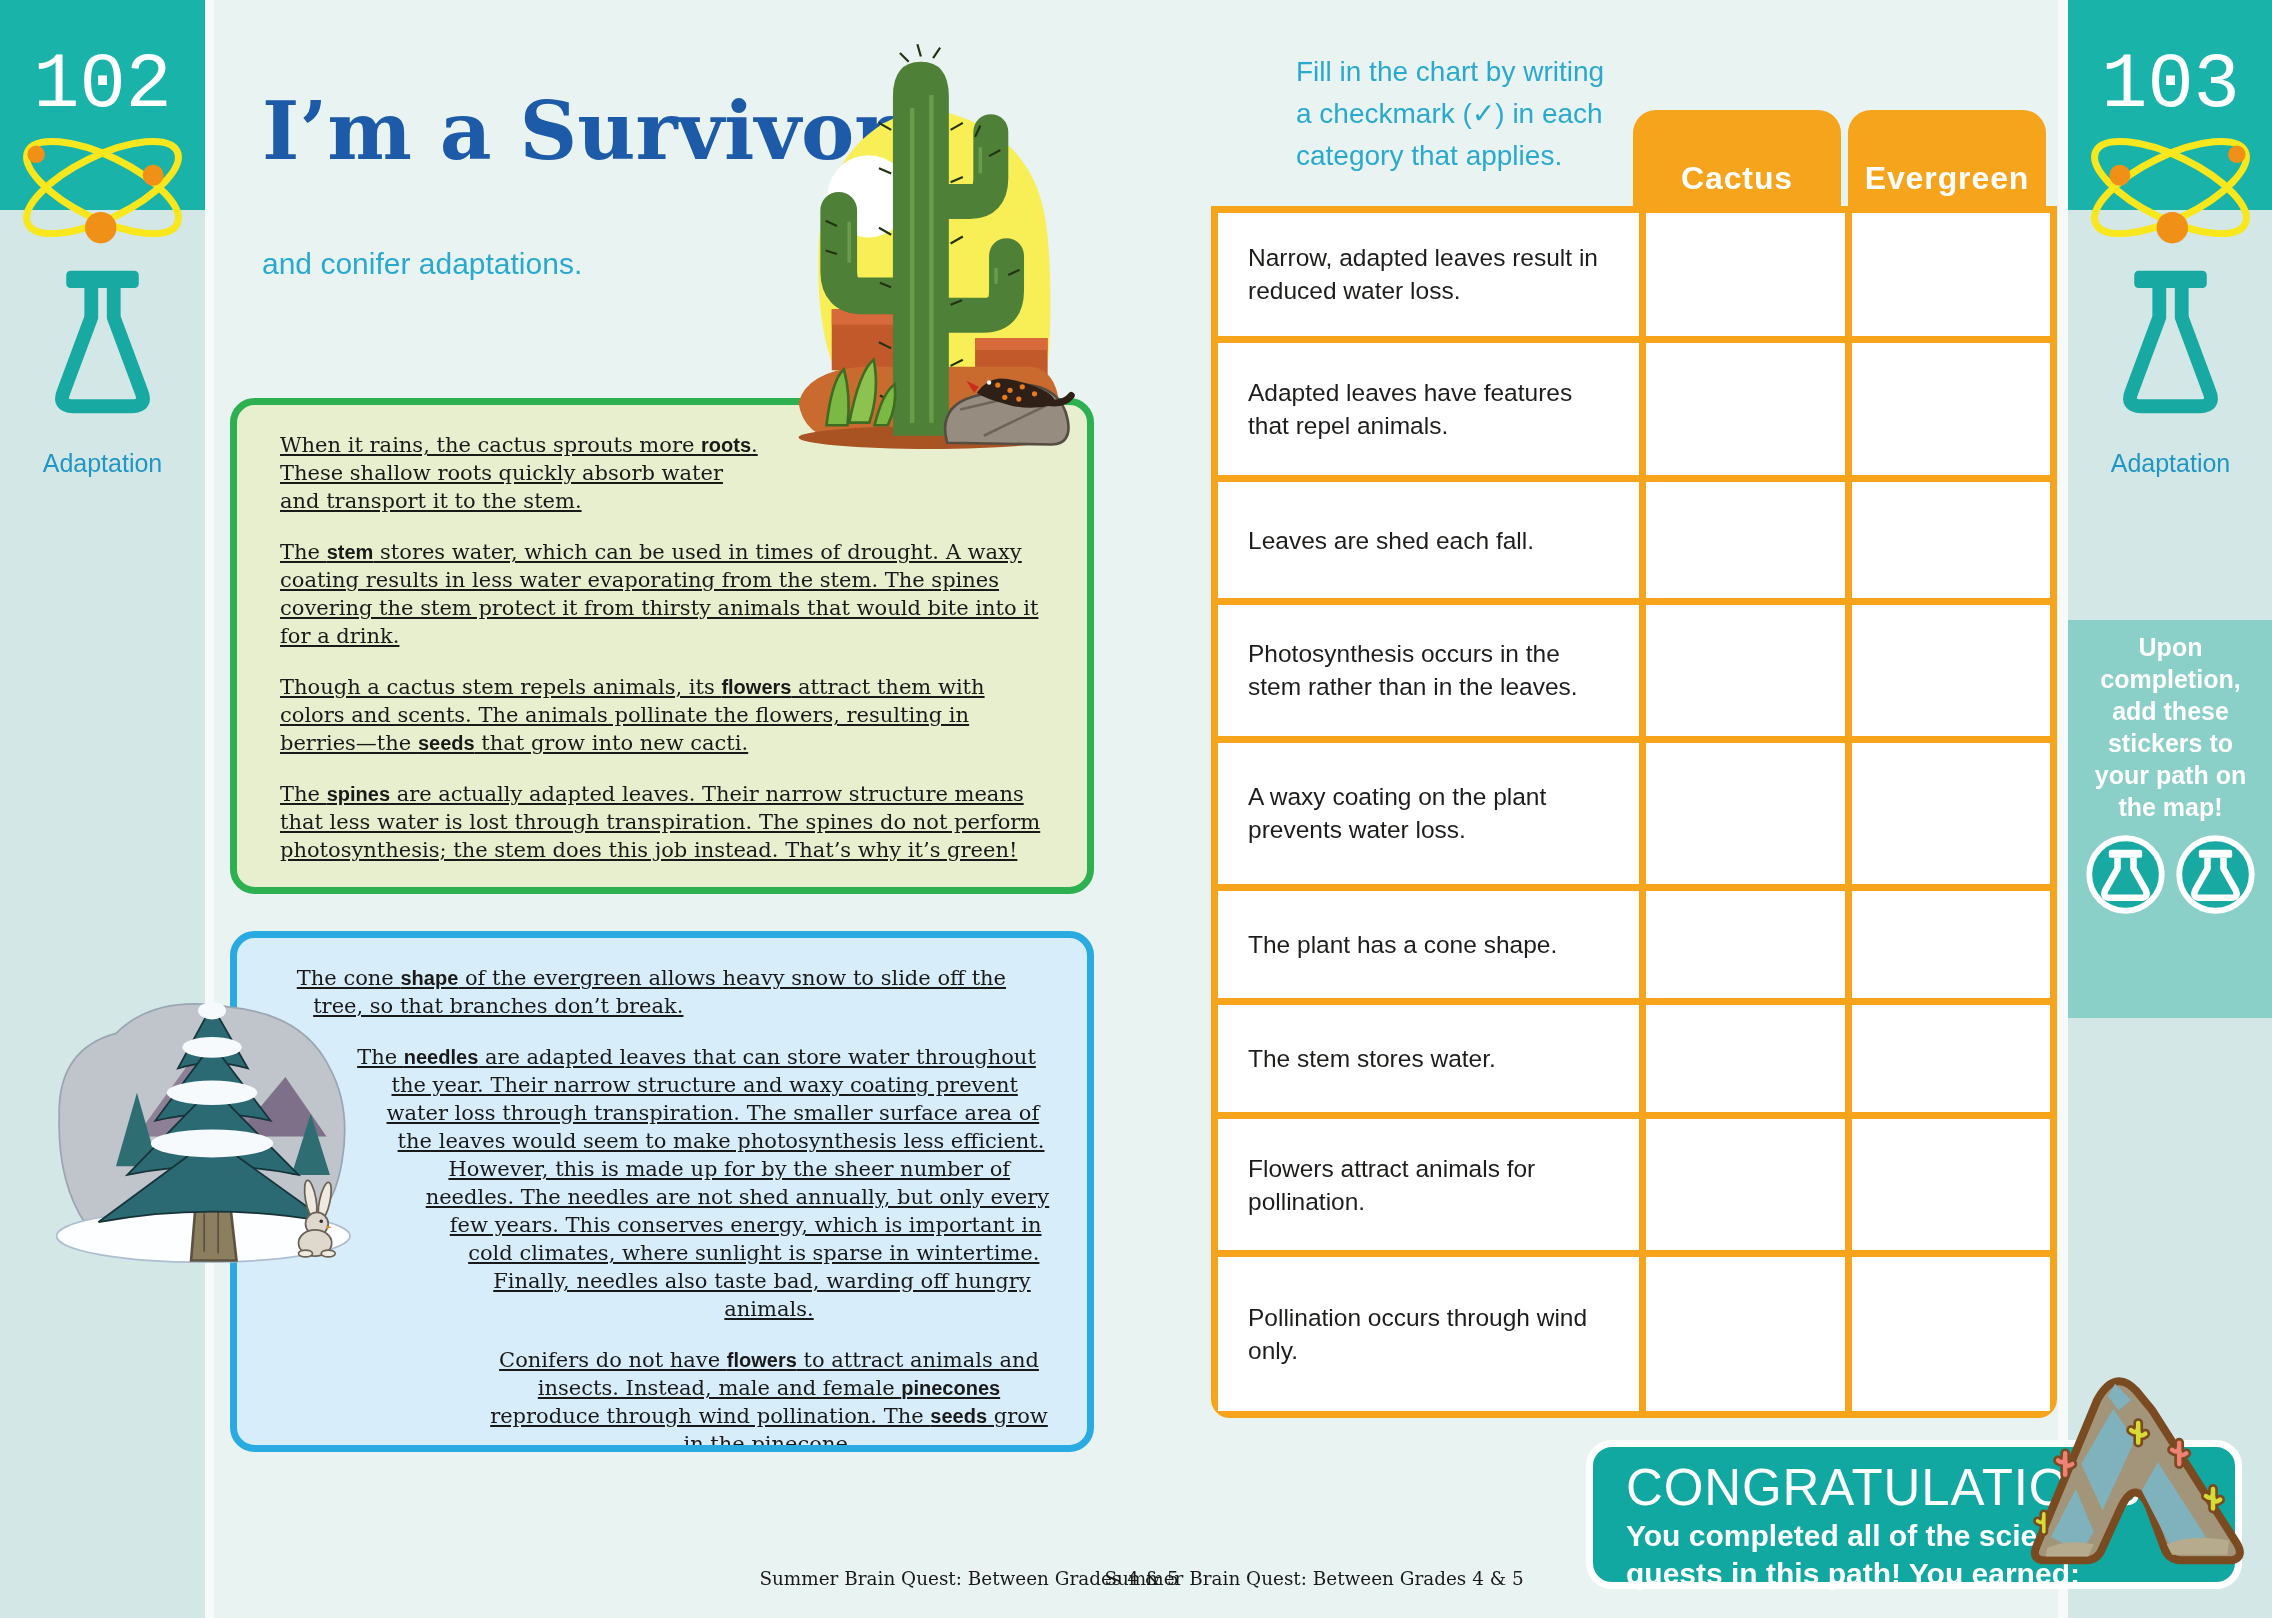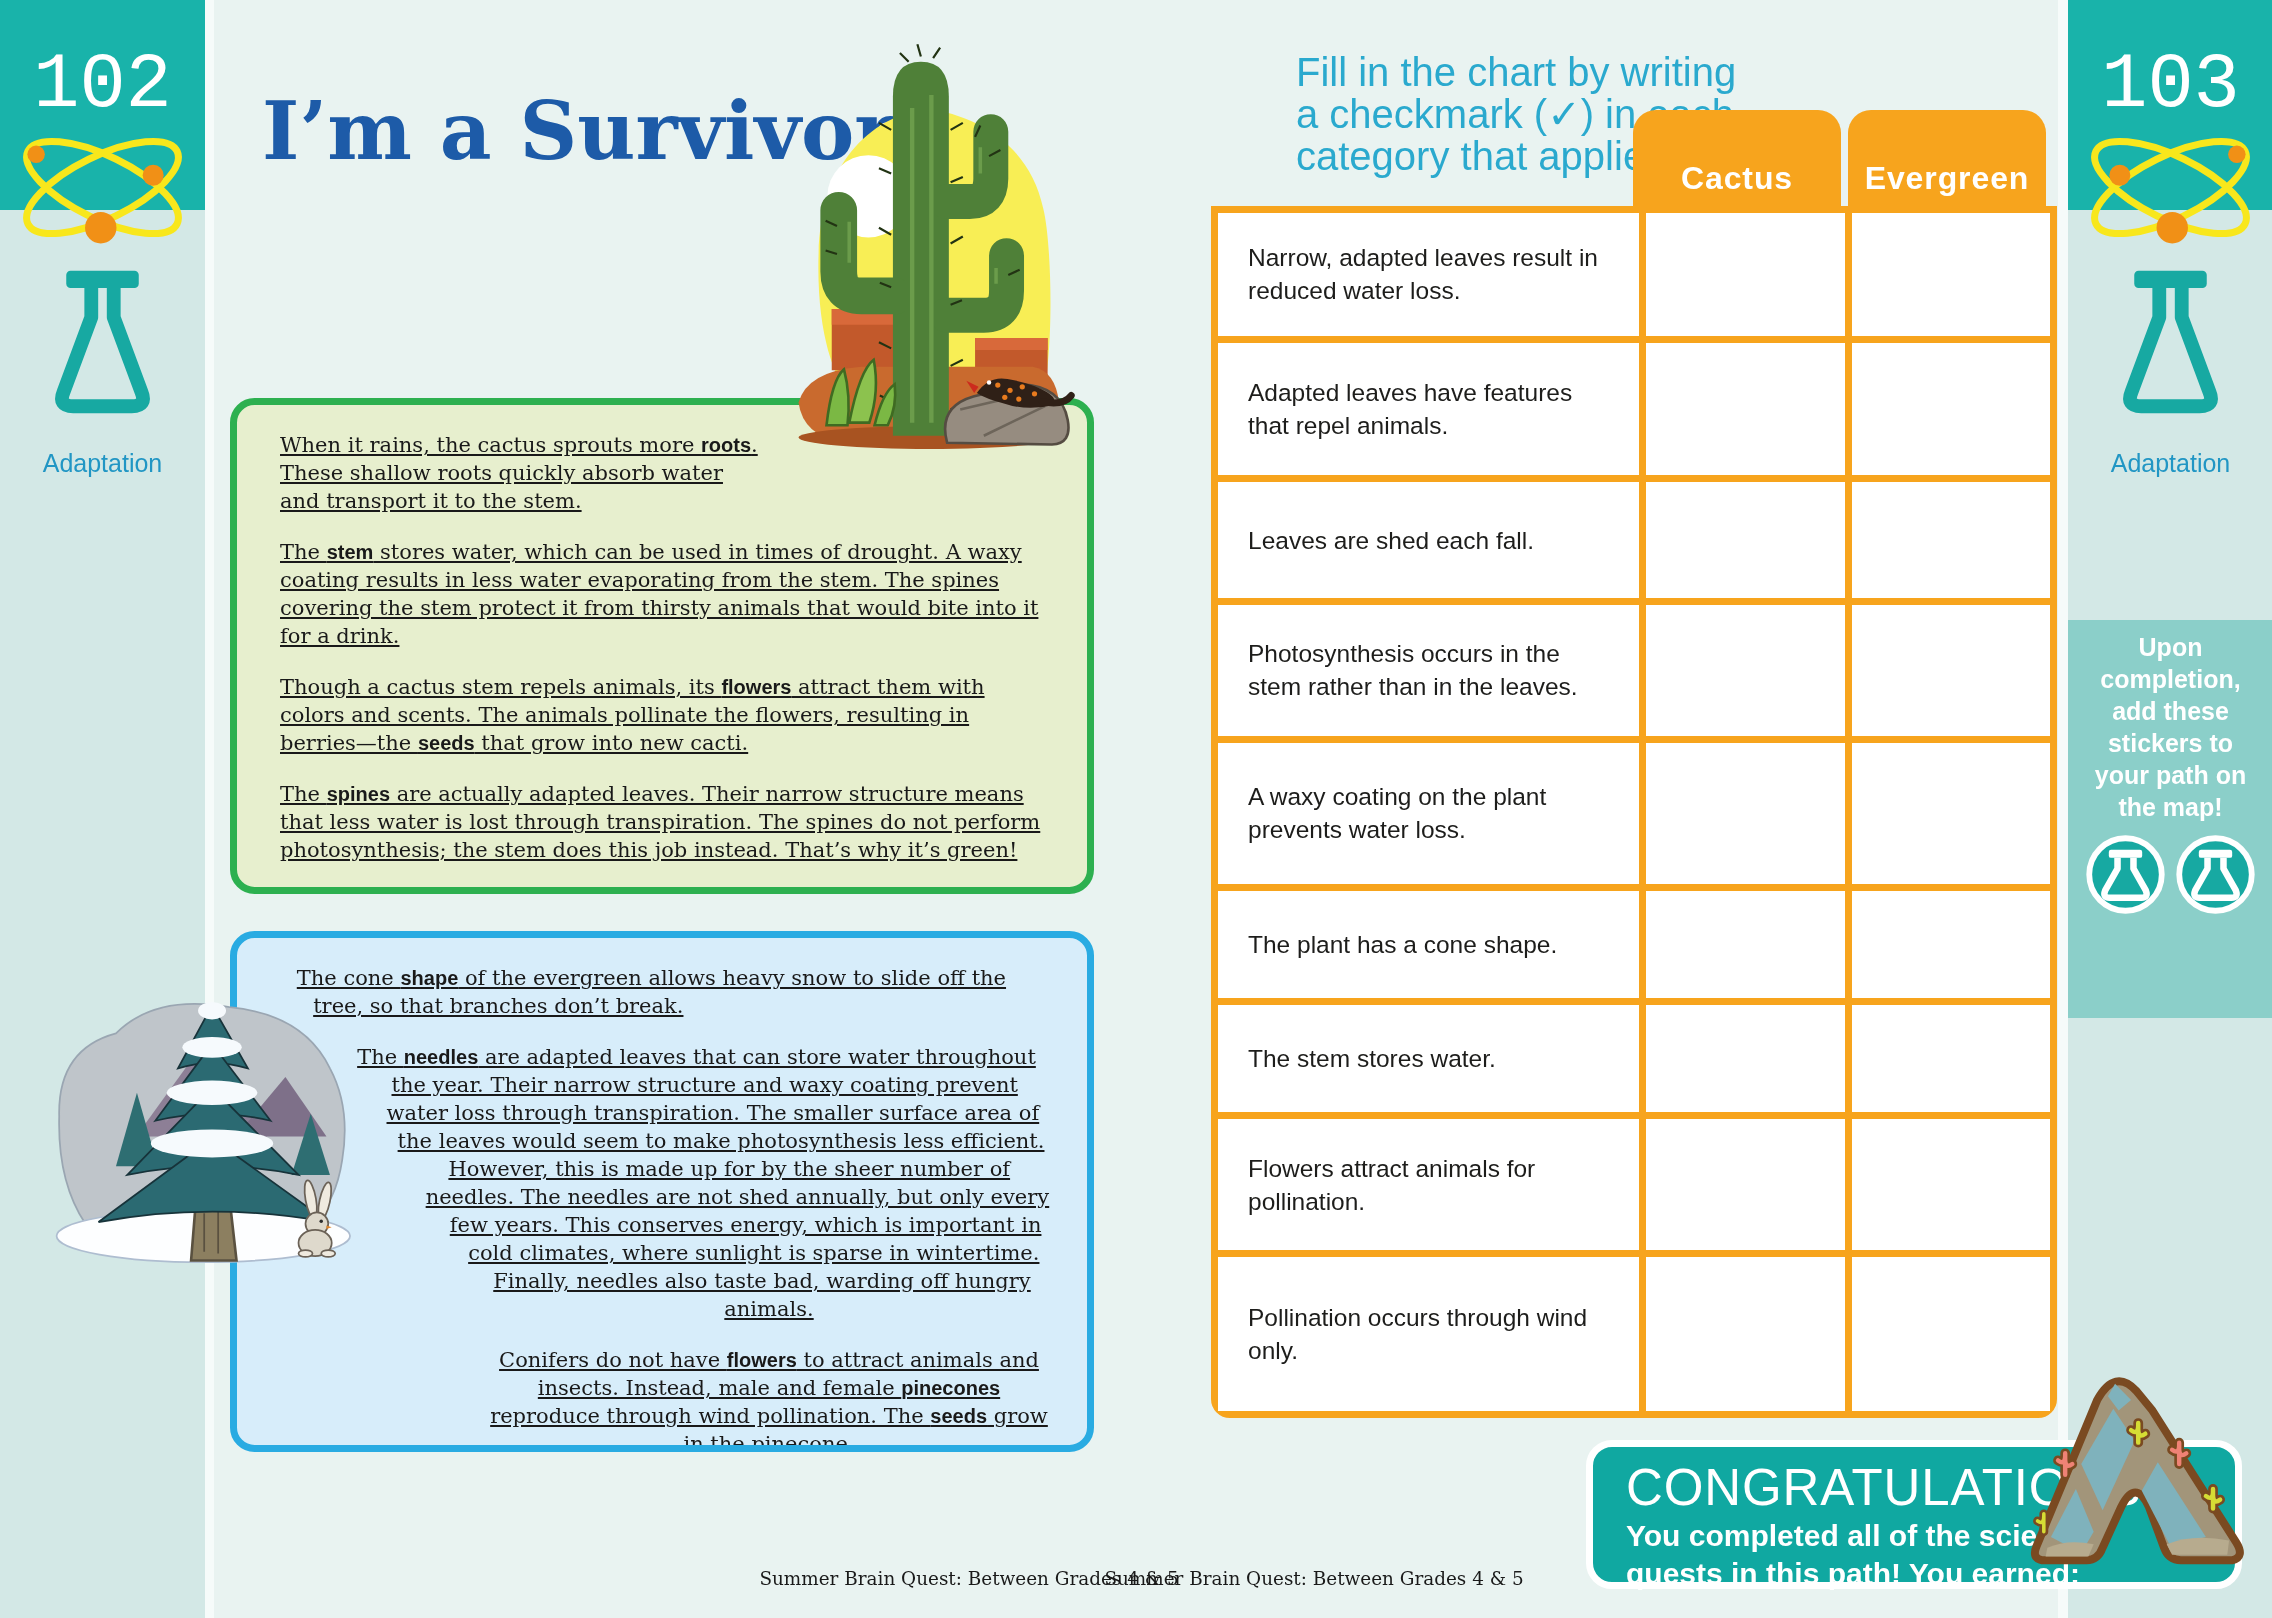--- a/index.html
+++ b/index.html
@@ -20,21 +20,21 @@
                font-size:25px;color:#2196c4;}
   .sticker-panel{position:absolute;left:0;top:620px;width:205px;height:398px;
                  background:#8bcfc9;text-align:center;}
   .sticker-panel .lines{padding-top:10.5px;font-weight:bold;color:#fff;font-size:25px;line-height:32px;}
   .badge{width:87px;height:87px;margin-top:8.7px;}
 
   
   .title{position:absolute;left:262px;top:84px;font-family:"DejaVu Serif",serif;
          font-weight:bold;font-size:80px;color:#1d5ba8;}
   .subtitle{position:absolute;left:262px;top:243px;font-size:30px;line-height:42px;color:#2aa9ce;}
-  .instructions{position:absolute;left:1296px;top:51px;font-size:40px;line-height:42px;color:#2aa9ce;}
+  .instructions{position:absolute;left:1296px;top:51px;font-size:28px;line-height:42px;color:#2aa9ce;}
 
   .passage-box{position:absolute;left:230px;width:864px;box-sizing:border-box;
                border-radius:24.5px;padding:26px 37px;overflow:hidden;
                font-family:"DejaVu Serif",serif;font-size:21px;line-height:28px;color:#191919;}
   .green-box{top:398px;height:496px;background:#e7efce;border:7.9px solid #2db050;}
   .blue-box{top:931px;height:521px;background:#d7edfa;border:7.9px solid #29abe2;}
   .green-box::before{content:"";float:right;width:288px;height:84px;}
   .blue-box::before{content:"";float:left;width:249px;height:437px;margin-left:-35px;margin-top:56px;
                     shape-outside:polygon(0% 0%,3% 0%,100% 72%,100% 100%,0% 100%);}
   .blue-box p:nth-of-type(2),.blue-box p:nth-of-type(3){text-align:center;}
@@ -132,20 +132,21 @@
         <circle r="50" fill="#17a9a2" stroke="#fff" stroke-width="8"></circle>
         <rect x="-23" y="-34" width="46" height="11" rx="3" fill="#fff"></rect>
         <path d="M-11,-23 v15 L-28,22 q-4,10 6,10 h44 q10,0 6,-10 L11,-8 v-15" fill="none" stroke="#fff" stroke-width="9" stroke-linejoin="round"></path>
       </svg>
     </div>
   </div>
 
   <div class="title">I’m a Survivor!</div>
   <div class="subtitle">
 
+      <div>and conifer adaptations.</div>
     </div>
 
   <div class="passage-box green-box">
       <p class="para"><span>When it rains, the cactus sprouts more </span><span class="kw">roots</span><span>. These shallow roots quickly absorb water and transport it to the stem.</span></p>
       <p class="para"><span>The </span><span class="kw">stem</span><span> stores water, which can be used in times of drought. A waxy coating results in less water evaporating from the stem. The spines covering the stem protect it from thirsty animals that would bite into it for a drink.</span></p>
       <p class="para"><span>Though a cactus stem repels animals, its </span><span class="kw">flowers</span><span> attract them with colors and scents. The animals pollinate the flowers, resulting in berries—the </span><span class="kw">seeds</span><span> that grow into new cacti.</span></p>
       <p class="para"><span>The </span><span class="kw">spines</span><span> are actually adapted leaves. Their narrow structure means that less water is lost through transpiration. The spines do not perform photosynthesis; the stem does this job instead. That’s why it’s green!</span></p>
     </div>
   <div class="passage-box blue-box">
       <p class="para"><span>The cone </span><span class="kw">shape</span><span> of the evergreen allows heavy snow to slide off the tree, so that branches don’t break.</span></p>

